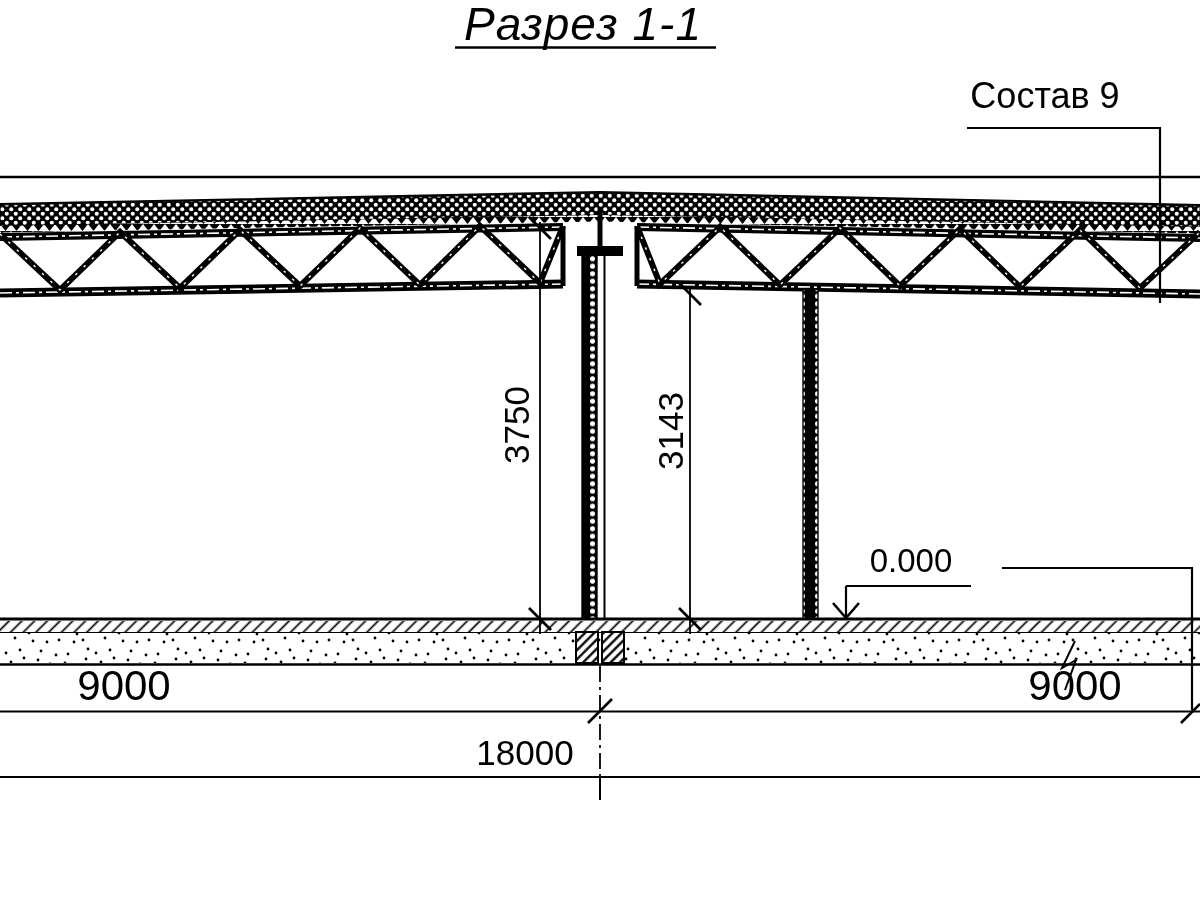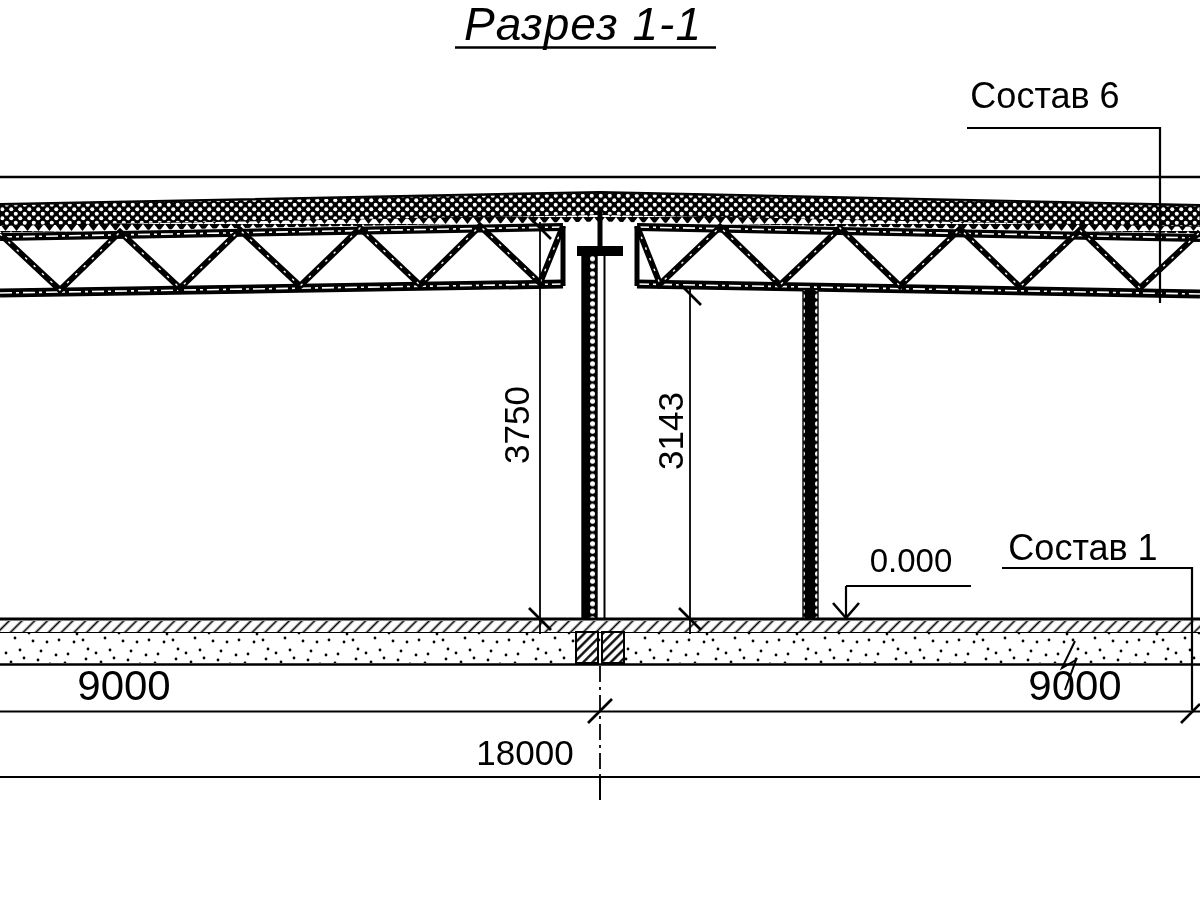--- a/index.html
+++ b/index.html
@@ -166,23 +166,22 @@
 
     <g>
       <line x1="600" y1="666" x2="600" y2="777" stroke="#000" stroke-width="1.8" stroke-dasharray="16 5 3 5"></line>
       <line x1="600" y1="777" x2="600" y2="804" stroke="#000" stroke-width="2"></line>
       <circle cx="600" cy="851" r="47" fill="#fff" stroke="#000" stroke-width="3"></circle>
     </g>
   </svg>
 
   <div class="txt title" style="left:583px;top:24px;">Разрез 1-1</div>
 
-  <div class="txt callout" style="left:1045px;top:96px;">Состав 6</div>
+  <div class="txt callout" style="left:1045px;top:96px;">Состав 9</div>
 
-  <div class="txt callout" style="left:1083px;top:548px;">Состав 1</div>
 
   <div class="txt elev" style="left:911px;top:561px;">0.000</div>
 
   <div class="txt vdim" style="left:517px;top:425px;">3750</div>
 
   <div class="txt vdim" style="left:671px;top:431px;">3143</div>
 
   <div class="txt dim" style="left:124px;top:686px;">9000</div>
 
   <div class="txt dim" style="left:1075px;top:686px;">9000</div>

